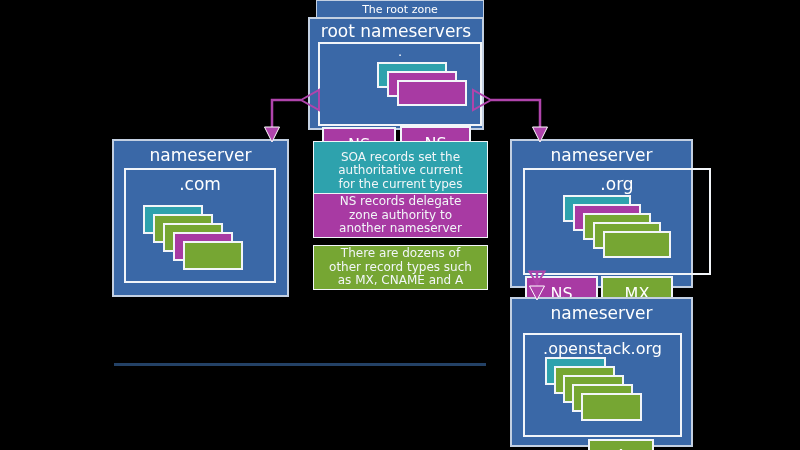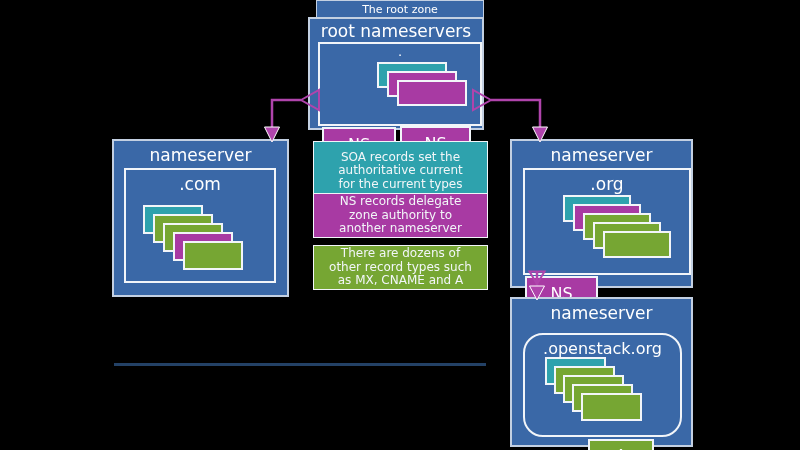--- a/index.html
+++ b/index.html
@@ -21,25 +21,25 @@
   .rec{position:absolute;border:2px solid var(--inner_border);box-sizing:border-box;
     display:flex;align-items:center;justify-content:center;font-size:16px;margin-top:39px;}
   .bg-magenta{background:var(--magenta);}
   .bg-green{background:var(--green);}
   .root-ns1{left:2px;top:44px;width:74px;height:35px;}
   .root-ns2{left:80px;top:43px;width:71px;height:35px;}
   .box.com{left:112px;top:139px;width:177px;height:158px;}
   .com-inner{left:10px;top:27px;width:152px;height:115px;}
   .com-cname{left:59px;top:77px;width:67px;height:33px;}
   .box.org{left:510px;top:139px;width:183px;height:149px;}
-  .org-inner{left:11px;top:27px;width:168px;height:107px;}
+  .org-inner{left:11px;top:27px;width:188px;height:107px;}
   .org-ns{left:0px;top:67px;width:73px;height:34px;}
   .org-mx{left:76px;top:67px;width:72px;height:34px;}
   .box.openstack{left:510px;top:297px;width:183px;height:150px;}
-  .openstack-inner{left:11px;top:34px;width:159px;height:104px;border-radius:20px;}
+  .openstack-inner{left:11px;top:34px;width:159px;height:104px;}
   .openstack-inner .zone{font-size:16px;}
   .openstack-a{left:63px;top:65px;width:66px;height:33px;}
   .legend{position:absolute;left:313px;width:175px;border:1.5px solid var(--inner_border);
     box-sizing:border-box;display:flex;flex-direction:column;align-items:center;
     justify-content:center;font-size:12px;line-height:13.5px;text-align:center;color:#f2f6f8;}
   .legend.soa{top:141px;height:60px;background:var(--teal);}
   .legend.ns{top:193px;height:45px;background:var(--magenta);}
   .legend.other{top:245px;height:45px;background:var(--green);}
   .divider{position:absolute;left:114px;top:363px;width:372px;height:3px;background:var(--divider);}
   svg.arrows{position:absolute;left:0;top:0;pointer-events:none;}
@@ -108,20 +108,23 @@
       <div class="stack" style="left:38px;top:25px;">
           <div class="card" style="left: 0px; top: 0px; width: 68px; height: 27px; background: var(--teal);"></div>
           <div class="card" style="left: 10px; top: 9px; width: 68px; height: 27px; background: var(--magenta);"></div>
           <div class="card" style="left: 20px; top: 18px; width: 68px; height: 27px; background: var(--green);"></div>
           <div class="card" style="left: 30px; top: 27px; width: 68px; height: 27px; background: var(--green);"></div>
           <div class="card" style="left: 40px; top: 36px; width: 68px; height: 27px; background: var(--green);"></div>
         </div>
       <div class="rec bg-magenta org-ns">
         <span>NS</span>
       </div>
+      <div class="rec bg-green org-mx">
+        <span>MX</span>
+      </div>
     </div>
   </div>
 
   <div class="box openstack">
     <div class="box-title">nameserver</div>
     <div class="inner openstack-inner">
       <div class="zone">.openstack.org</div>
       <div class="stack" style="left:20px;top:22px;">
           <div class="card" style="left: 0px; top: 0px; width: 61px; height: 28px; background: var(--teal);"></div>
           <div class="card" style="left: 9px; top: 9px; width: 61px; height: 28px; background: var(--green);"></div>

